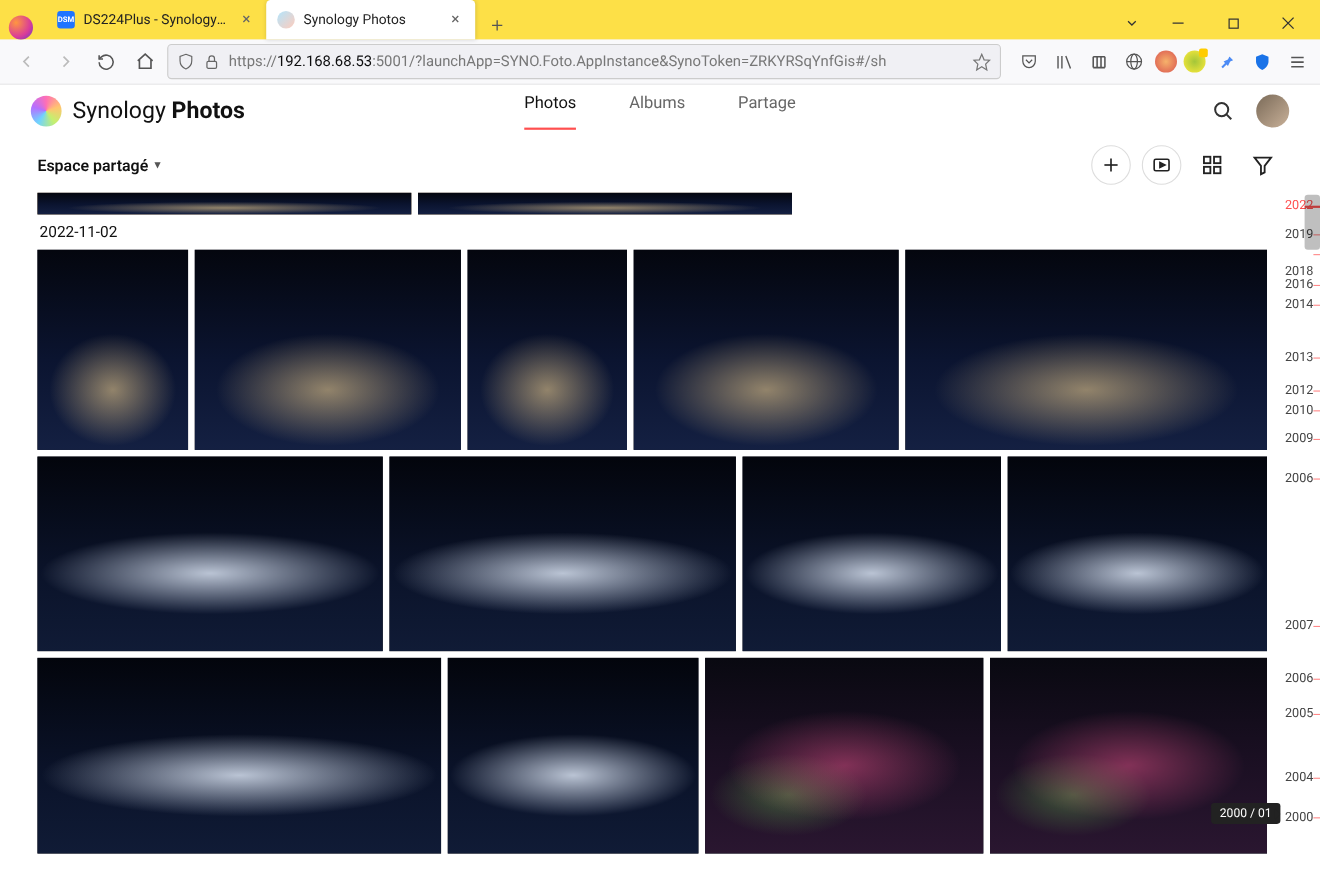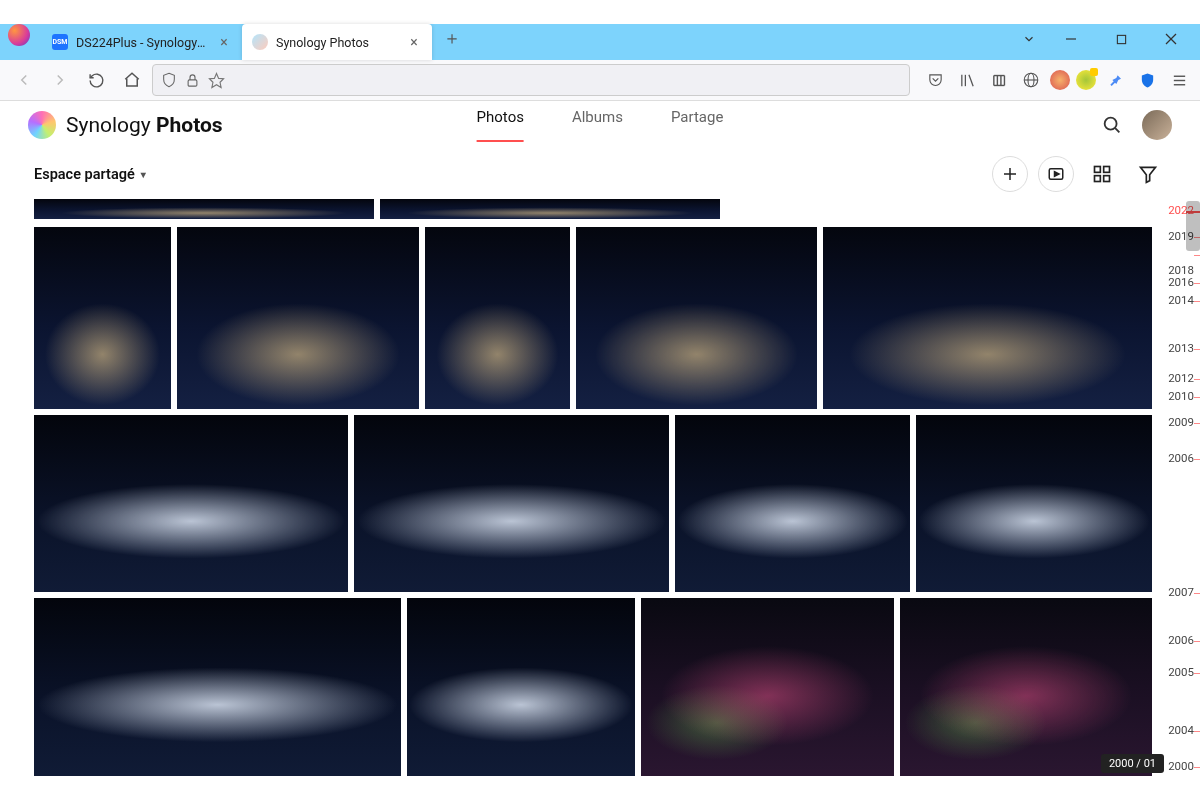--- a/index.html
+++ b/index.html
@@ -1,20 +1,20 @@
 <!DOCTYPE html>
 <html><head>
 <meta charset="utf-8">
 <style>
   * { box-sizing: border-box; margin: 0; padding: 0; font-family: -apple-system, BlinkMacSystemFont, "Segoe UI", Roboto, sans-serif; }
   body { background: #fff; width: 1200px; height: 796px; overflow: hidden; position: relative; }
 
   
   .browser-chrome { background: #f0f0f4; border-bottom: 1px solid #ddd; }
-  .tab-strip { display: flex; align-items: flex-start; height: 36px; padding-left: 8px; background: #7dd3fc; margin-top: 24px; }
+  .tab-strip { display: flex; align-items: flex-end; height: 36px; padding-left: 8px; background: #fde047; }
   .ff-btn { width: 22px; height: 22px; border-radius: 50%; background: radial-gradient(circle at 30% 30%, #ff9640, #d93b9a 60%, #5b3cc4); margin-right: 12px; }
   .tab { display: flex; align-items: center; height: 36px; padding: 0 10px; min-width: 190px; max-width: 200px; border-radius: 4px 4px 0 0; font-size: 12.5px; color: #222; gap: 8px; position: relative; }
   .tab.inactive { }
   .tab.active { background: #fff; box-shadow: 0 0 4px rgba(0,0,0,.15); }
   .tab .favicon { width: 16px; height: 16px; border-radius: 3px; flex: 0 0 16px; }
   .tab .label { flex: 1; white-space: nowrap; overflow: hidden; text-overflow: ellipsis; }
   .tab .close { width: 16px; height: 16px; display: flex; align-items: center; justify-content: center; color: #666; font-size: 14px; }
   .favicon.dsm { background: #1e74ff; color: #fff; font-size: 7px; font-weight: 700; display:flex; align-items:center; justify-content:center; }
   .favicon.syno { background: linear-gradient(135deg,#b3e5fc,#ffccbc); border-radius:50%; }
   .newtab { width: 28px; height: 28px; display:flex; align-items:center; justify-content:center; color:#555; font-size:18px; margin-left:6px; }
@@ -165,20 +165,23 @@
         <svg width="16" height="16" viewBox="0 0 24 24" fill="none" stroke="currentColor" stroke-width="1.6">
             <path d="M12 2l8 3v6c0 5-3.4 9.3-8 11-4.6-1.7-8-6-8-11V5l8-3z"></path>
           </svg>
       </span>
       <span class="lock">
         <svg width="15" height="15" viewBox="0 0 24 24" fill="none" stroke="currentColor" stroke-width="1.8">
             <rect x="5" y="11" width="14" height="10" rx="2"></rect>
             <path d="M8 11V7a4 4 0 0 1 8 0v4"></path>
           </svg>
       </span>
+      <span class="url-text">
+        <span>https://</span><span class="host">192.168.68.53</span><span>:5001/?launchApp=SYNO.Foto.AppInstance&amp;SynoToken=ZRKYRSqYnfGis#/sh</span>
+      </span>
       <span class="url-star">
         <svg width="17" height="17" viewBox="0 0 24 24" fill="none" stroke="currentColor" stroke-width="1.6">
             <polygon points="12 2 15 9 22 9.5 17 14.5 18.5 22 12 18 5.5 22 7 14.5 2 9.5 9 9"></polygon>
           </svg>
       </span>
     </div>
 
     <div class="nav-right">
       <div class="ext-ico">
         <svg width="17" height="17" viewBox="0 0 24 24" fill="none" stroke="currentColor" stroke-width="1.6">
@@ -288,20 +291,21 @@
           </svg>
       </div>
     </div>
   </div>
 
   <div class="gallery" id="gallery">
       <div class="partial-row">
         <div class="ph" style="width:340px"></div>
         <div class="ph" style="width:340px"></div>
       </div>
+      <div class="date-hdr">2022-11-02</div>
       <div class="row">
         <div class="ph" style="width:137px;height:182px"></div>
         <div class="ph" style="width:242px;height:182px"></div>
         <div class="ph" style="width:145px;height:182px"></div>
         <div class="ph" style="width:242px;height:182px"></div>
         <div class="ph" style="width:329px;height:182px"></div>
       </div>
       <div class="row">
         <div class="ph fountain" style="width:315px;height:177px"></div>
         <div class="ph fountain" style="width:315px;height:177px"></div>

